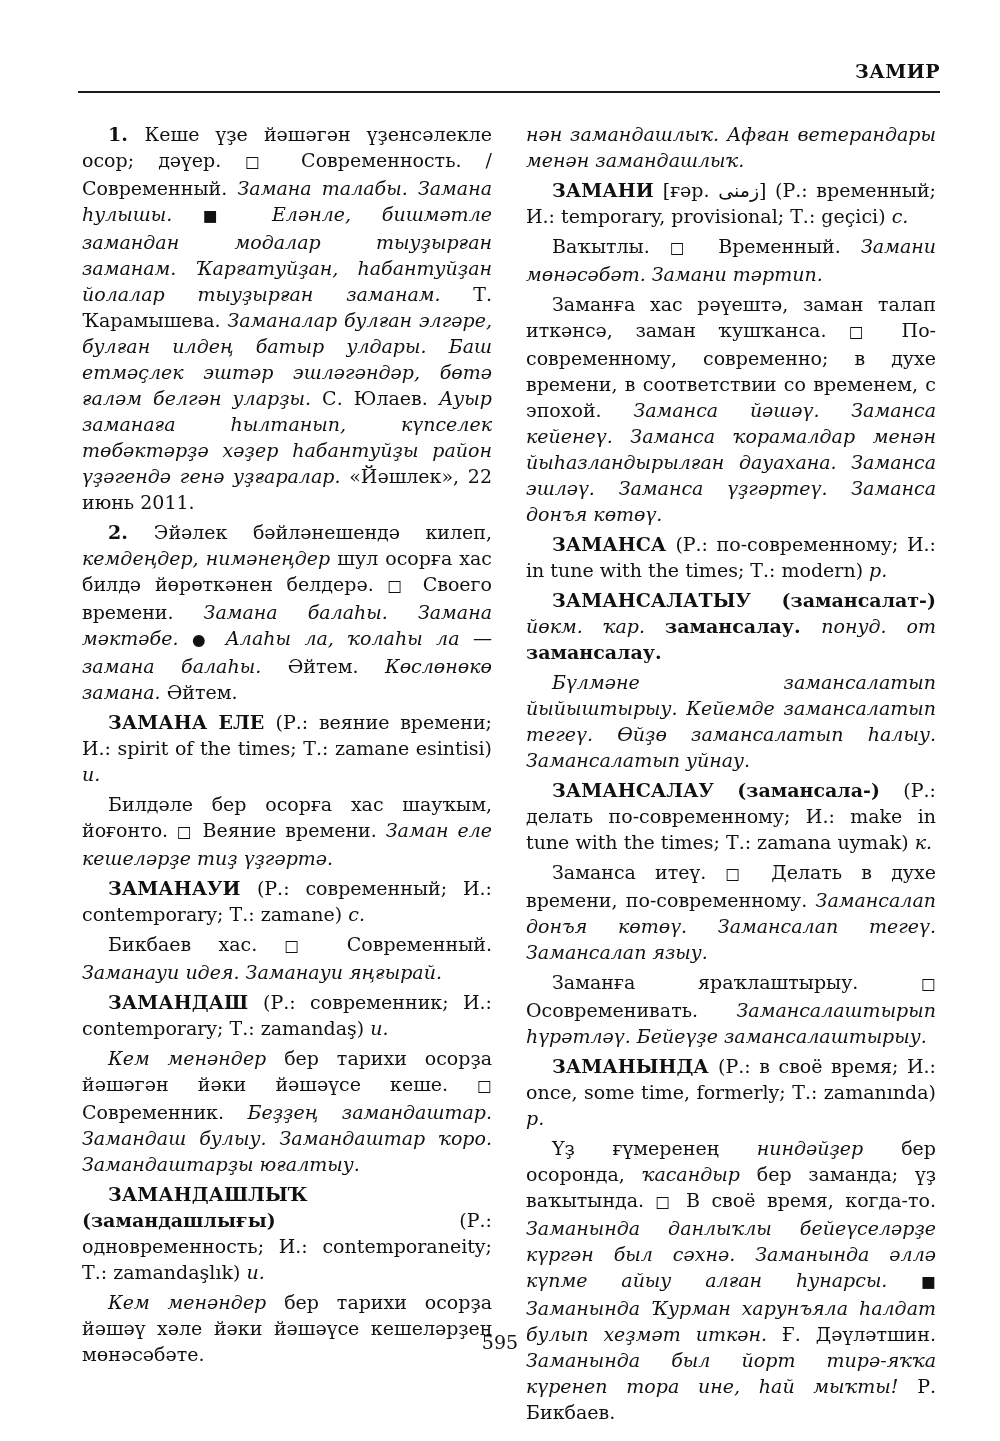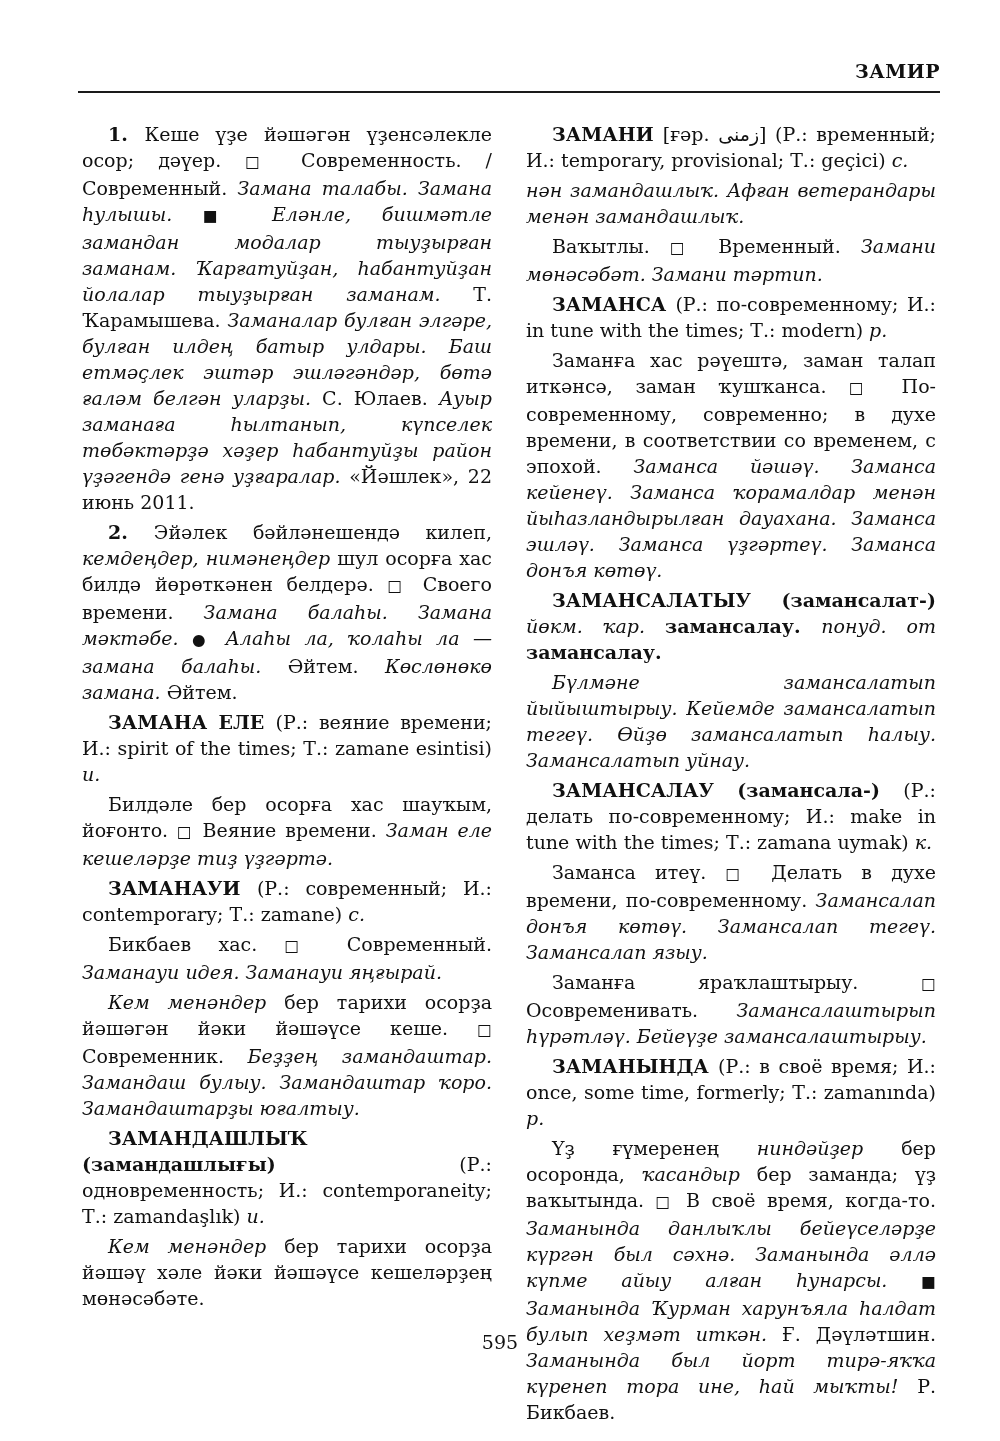--- a/index.html
+++ b/index.html
@@ -71,30 +71,31 @@
   <div class="running-head">ЗАМИР</div>
   <hr class="head-rule">
   <div class="columns">
     <div class="column">
         <p class="para"><span class="bd">1. </span><span>Кеше үҙе йәшәгән үҙенсәлекле осор; дәүер. </span><span class="sym">□ </span><span>Современность. / Современный. </span><span class="it">Замана талабы. Замана һулышы. </span><span class="sym">■ </span><span class="it">Еләнле, бишмәтле замандан модалар тыуҙырған заманам. Ҡарғатуйҙан, һабантуйҙан йолалар тыуҙырған заманам. </span><span>Т. Ҡарамышева. </span><span class="it">Заманалар булған элгәре, булған илдең батыр улдары. Баш етмәҫлек эштәр эшләгәндәр, бөтә ғаләм белгән уларҙы. </span><span>С. Юлаев. </span><span class="it">Ауыр заманаға һылтанып, күпселек төбәктәрҙә хәҙер һабантуйҙы район үҙәгендә генә уҙғаралар. </span><span>«Йәшлек», 22 июнь 2011.</span></p>
         <p class="para"><span class="bd">2. </span><span>Эйәлек бәйләнешендә килеп, </span><span class="it">кемдеңдер, нимәнеңдер </span><span>шул осорға хас билдә йөрөткәнен белдерә. </span><span class="sym">□ </span><span>Своего времени. </span><span class="it">Замана балаһы. Замана мәктәбе. </span><span class="sym">● </span><span class="it">Алаһы ла, ҡолаһы ла — замана балаһы. </span><span>Әйтем. </span><span class="it">Көслөнөкө замана. </span><span>Әйтем.</span></p>
         <p class="para"><span class="bd">ЗАМАНА ЕЛЕ </span><span>(Р.: веяние времени; И.: spirit of the times; Т.: zamane esintisi) </span><span class="it">и.</span></p>
         <p class="para"><span>Билдәле бер осорға хас шауҡым, йоғонто. </span><span class="sym">□ </span><span>Веяние времени. </span><span class="it">Заман еле кешеләрҙе тиҙ үҙгәртә.</span></p>
         <p class="para"><span class="bd">ЗАМАНАУИ </span><span>(Р.: современный; И.: contemporary; Т.: zamane) </span><span class="it">с.</span></p>
         <p class="para"><span>Бикбаев хас. </span><span class="sym">□ </span><span>Современный. </span><span class="it">Заманауи идея. Заманауи яңғырай.</span></p>
+        <p class="para"><span class="bd">ЗАМАНДАШ </span><span>(Р.: современник; И.: contemporary; Т.: zamandaş) </span><span class="it">и.</span></p>
         <p class="para"><span class="it">Кем менәндер </span><span>бер тарихи осорҙа йәшәгән йәки йәшәүсе кеше. </span><span class="sym">□ </span><span>Современник. </span><span class="it">Беҙҙең замандаштар. Замандаш булыу. Замандаштар ҡоро. Замандаштарҙы юғалтыу.</span></p>
         <p class="para"><span class="bd">ЗАМАНДАШЛЫҠ (замандашлығы) </span><span>(Р.: одновременность; И.: contemporaneity; Т.: zamandaşlık) </span><span class="it">и.</span></p>
         <p class="para"><span class="it">Кем менәндер </span><span>бер тарихи осорҙа йәшәү хәле йәки йәшәүсе кешеләрҙең мөнәсәбәте. </span></p>
       </div>
     <div class="column">
+        <p class="para noindent"><span class="it">нән замандашлыҡ. Афған ветерандары менән замандашлыҡ.</span></p>
         <p class="para"><span class="bd">ЗАМАНИ </span><span>[ғәр. </span><span class="ar">زمنى</span><span>] (Р.: временный; И.: temporary, provisional; Т.: geçici) </span><span class="it">с.</span></p>
-        <p class="para noindent"><span class="it">нән замандашлыҡ. Афған ветерандары менән замандашлыҡ.</span></p>
         <p class="para"><span>Ваҡытлы. </span><span class="sym">□ </span><span>Временный. </span><span class="it">Замани мөнәсәбәт. Замани тәртип.</span></p>
+        <p class="para"><span>Заманға хас рәүештә, заман талап иткәнсә, заман ҡушҡанса. </span><span class="sym">□ </span><span>По-современному, современно; в духе времени, в соответствии со временем, с эпохой. </span><span class="it">Заманса йәшәү. Заманса кейенеү. Заманса ҡорамалдар менән йыһазландырылған дауахана. Заманса эшләү. Заманса үҙгәртеү. Заманса донъя көтөү.</span></p>
         <p class="para"><span class="bd">ЗАМАНСА </span><span>(Р.: по-современному; И.: in tune with the times; Т.: modern) </span><span class="it">р.</span></p>
-        <p class="para"><span>Заманға хас рәүештә, заман талап иткәнсә, заман ҡушҡанса. </span><span class="sym">□ </span><span>По-современному, современно; в духе времени, в соответствии со временем, с эпохой. </span><span class="it">Заманса йәшәү. Заманса кейенеү. Заманса ҡорамалдар менән йыһазландырылған дауахана. Заманса эшләү. Заманса үҙгәртеү. Заманса донъя көтөү.</span></p>
         <p class="para"><span class="bd">ЗАМАНСАЛАТЫУ (замансалат-) </span><span class="it">йөкм. ҡар. </span><span class="bd">замансалау. </span><span class="it">понуд. от </span><span class="bd">замансалау.</span></p>
         <p class="para"><span class="it">Бүлмәне замансалатып йыйыштырыу. Кейемде замансалатып тегеү. Өйҙө замансалатып һалыу. Замансалатып уйнау.</span></p>
         <p class="para"><span class="bd">ЗАМАНСАЛАУ (замансала-) </span><span>(Р.: делать по-современному; И.: make in tune with the times; Т.: zamana uymak) </span><span class="it">к.</span></p>
         <p class="para"><span>Заманса итеү. </span><span class="sym">□ </span><span>Делать в духе времени, по-современному. </span><span class="it">Замансалап донъя көтөү. Замансалап тегеү. Замансалап языу.</span></p>
         <p class="para"><span>Заманға яраҡлаштырыу. </span><span class="sym">□ </span><span>Осовременивать. </span><span class="it">Замансалаштырып һүрәтләү. Бейеүҙе замансалаштырыу.</span></p>
         <p class="para"><span class="bd">ЗАМАНЫНДА </span><span>(Р.: в своё время; И.: once, some time, formerly; Т.: zamanında) </span><span class="it">р.</span></p>
         <p class="para"><span>Үҙ ғүмеренең </span><span class="it">ниндәйҙер </span><span>бер осоронда, </span><span class="it">ҡасандыр </span><span>бер заманда; үҙ ваҡытында. </span><span class="sym">□ </span><span>В своё время, когда-то. </span><span class="it">Заманында данлыҡлы бейеүселәрҙе күргән был сәхнә. Заманында әллә күпме айыу алған һунарсы. </span><span class="sym">■ </span><span class="it">Заманында Ҡурман харунъяла һалдат булып хеҙмәт иткән. </span><span>Ғ. Дәүләтшин. </span><span class="it">Заманында был йорт тирә-яҡҡа күренеп тора ине, һай мыҡты! </span><span>Р. Бикбаев.</span></p>
       </div>
   </div>
 </div>

